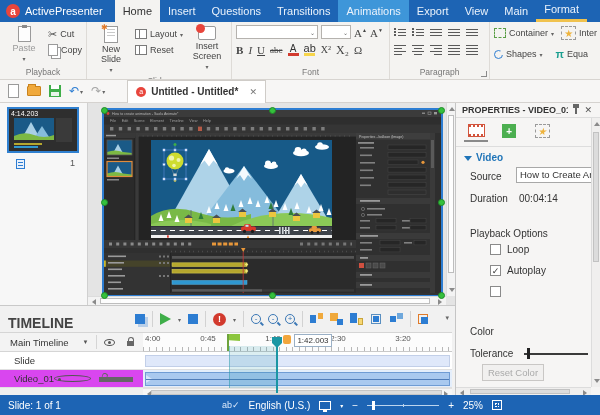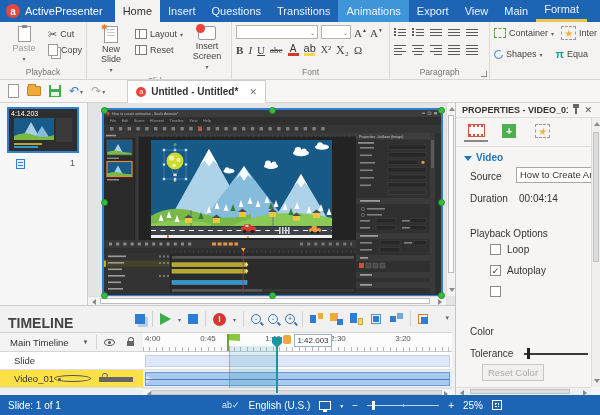--- a/index.html
+++ b/index.html
@@ -196,21 +196,21 @@
   .flag::after { content:""; position:absolute; left:2px; top:0; width:11px; height:7px; background:#8cc63e;
                  clip-path:polygon(0 0,100% 0,100% 100%,0 88%); }
   .omark { position:absolute; left:140px; top:2px; width:8px; height:9px; background:#f2a63c; border-radius:2px; z-index:2; }
   .timebox { position:absolute; left:151px; top:1px; width:38px; height:13px; background:#fff; border:1px solid #9ab0c6;
              font-size:8px; text-align:center; line-height:12px; color:#333; z-index:2; }
   .row { position:absolute; left:0; right:3px; height:18px; }
   .row-left { position:absolute; left:0; top:0; width:143px; height:100%; background:#fff; border-bottom:1px solid #e0e0e0;
               display:flex; align-items:center; font-size:9.5px; color:#333; }
   .row-left span { padding-left:14px; flex:1; }
   .row-view { position:absolute; left:143px; right:0; top:0; bottom:0; background:#fff; border-bottom:1px solid #e0e0e0; }
-  .row.vid .row-left { background:#fde047; }
+  .row.vid .row-left { background:#d946ef; }
   .row.vid .row-view { background:#e4eefb; }
   .bar-slide { position:absolute; left:2px; right:2px; top:3px; height:12px; background:#dfe8fa; border:1px solid #c2cfe8; }
   .bar-video { position:absolute; left:2px; right:2px; top:2px; height:14px; background:#a9c9ef; border:1px solid #6f9cd4; }
   .bar-video::after { content:""; position:absolute; left:0; right:0; top:6px; height:1px; background:#4f7cb8; }
   .bar-video::before { content:""; position:absolute; left:0; top:2px; width:0; height:0;
                        border-top:4px solid transparent; border-bottom:4px solid transparent; border-left:6px solid #d5e5fa; }
   .sel { position:absolute; left:229px; top:40px; width:48px; height:42px; background:rgba(30,150,165,.16);
          border-left:1px solid rgba(30,150,165,.45); z-index:3; }
   .ph-cap { position:absolute; left:272px; top:31px; width:10px; height:11px; background:#1a96a3; z-index:4;
             clip-path:polygon(0 0,100% 0,100% 55%,50% 100%,0 55%); }

